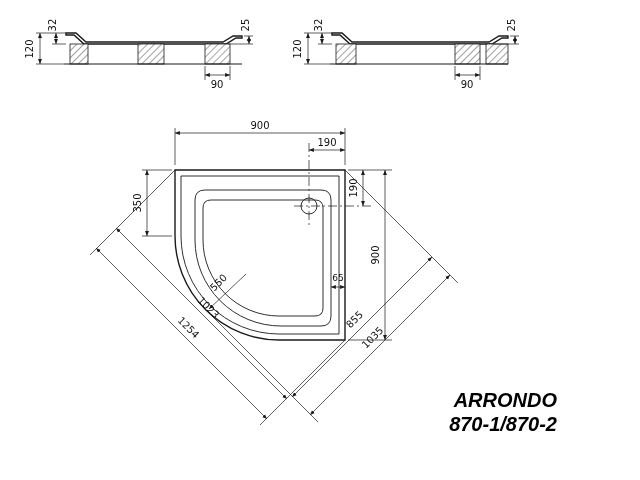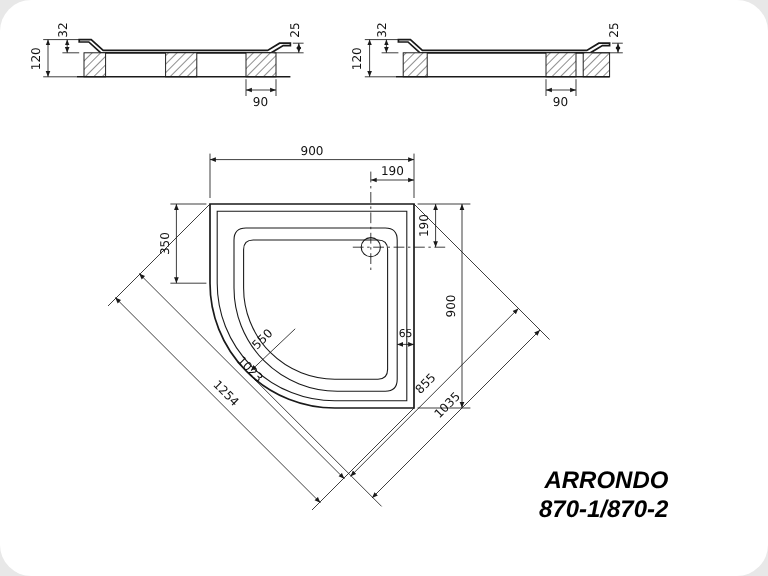--- a/index.html
+++ b/index.html
@@ -1,18 +1,18 @@
 <!DOCTYPE html>
 <html><head>
 <meta charset="utf-8">
 <style>
   html,body{margin:0;padding:0;background:#e8e8e8;}
   .canvas{
     width:640px;height:480px;background:#ffffff;position:relative;
-    font-family:"DejaVu Sans", sans-serif;overflow:hidden;border-radius:26px;
+    font-family:"DejaVu Sans", sans-serif;overflow:hidden;
   }
   svg{display:block;}
   .outline{fill:none;stroke:#1a1a1a;stroke-width:1.4;}
   .thin{fill:none;stroke:#1a1a1a;stroke-width:0.9;}
   .ext{stroke:#1a1a1a;stroke-width:0.7;fill:none;}
   .dim{stroke:#1a1a1a;stroke-width:0.7;fill:none;}
   .cl{stroke:#1a1a1a;stroke-width:0.7;fill:none;stroke-dasharray:9 3 2 3;}
   .hatchbox{stroke:#1a1a1a;stroke-width:0.8;}
   .base{stroke:#1a1a1a;stroke-width:1.2;}
   .dimtxt{font-family:"DejaVu Sans", sans-serif;font-size:10px;fill:#111;text-anchor:middle;}

